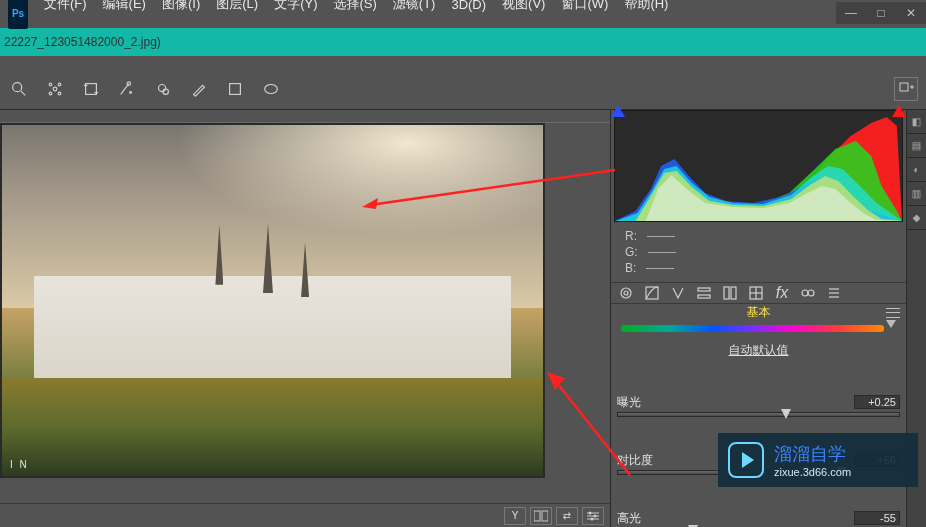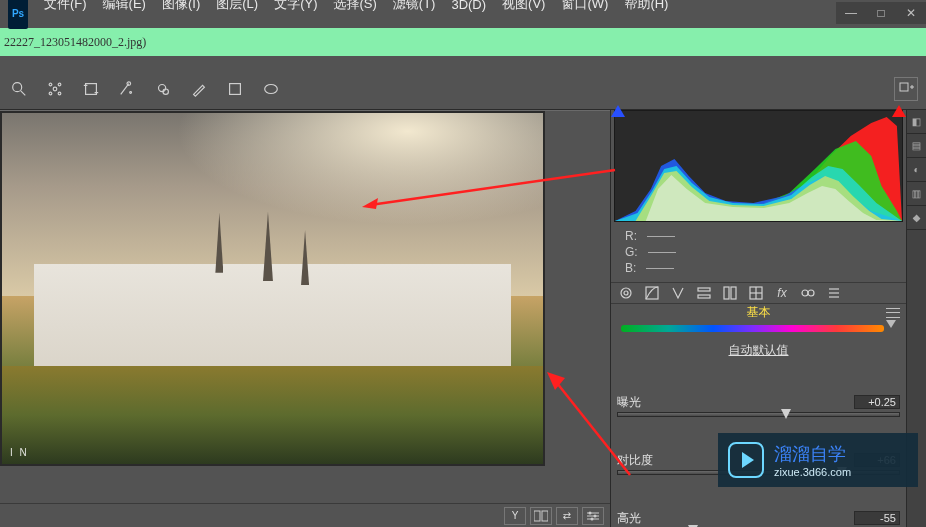--- a/index.html
+++ b/index.html
@@ -58,28 +58,27 @@
 }
 .menu-item {
   padding: 4px 8px;
   color: #e8e8e8;
   font-size: 13px;
 }
 
 
 .tabbar {
   height: 28px;
-  background: #86efac;
+  background: #14b8a6;
   color: #333;
   display: flex;
   align-items: center;
   padding-left: 4px;
   font-size: 12px;
   margin-top: 2px;
-  font-family: Liberation Serif, serif;
 }
 
 
 .toolstrip {
   height: 42px;
   background: #535353;
   display: flex;
   align-items: center;
   padding: 0 8px;
   gap: 14px;
@@ -106,20 +105,21 @@
 
 .main {
   display: flex;
   height: calc(527px - 26px - 28px - 42px - 14px);
 }
 .canvas-area {
   width: 610px;
   background: #535353;
   position: relative;
   border-top: 1px solid #6a6a6a;
+  margin-top: 12px;
 }
 .canvas {
   position: absolute;
   top: 0; left: 0;
   width: 545px;
   height: 355px;
   background: linear-gradient(180deg, #8a7d6e 0%, #cdb896 25%, #b8976c 50%, #cfa76a 50%, #6d7a3a 75%, #3a4a28 100%);
   border: 2px solid #2a2a2a;
   overflow: hidden;
 }
@@ -543,21 +543,21 @@
               <rect x="9" y="2" width="5" height="12"></rect>
             </svg>
           </div>
         <div class="panel-icon">
             <svg viewBox="0 0 16 16">
               <rect x="2" y="2" width="12" height="12"></rect>
               <line x1="8" y1="2" x2="8" y2="14"></line>
               <line x1="2" y1="8" x2="14" y2="8"></line>
             </svg>
           </div>
-        <div class="panel-icon" style="font-style:italic;font-size:12px">fx</div>
+        <div class="panel-icon" style="font-style:italic;font-size:16px">fx</div>
         <div class="panel-icon">
             <svg viewBox="0 0 16 16">
               <circle cx="5" cy="8" r="3"></circle>
               <circle cx="11" cy="8" r="3"></circle>
             </svg>
           </div>
         <div class="panel-icon">
             <svg viewBox="0 0 16 16">
               <line x1="3" y1="4" x2="13" y2="4"></line>
               <line x1="3" y1="8" x2="13" y2="8"></line>

